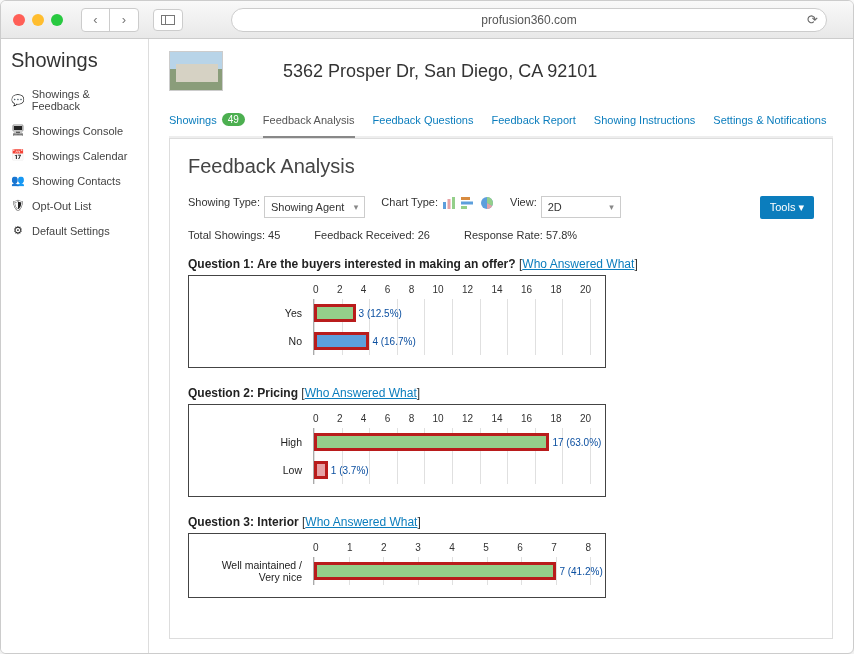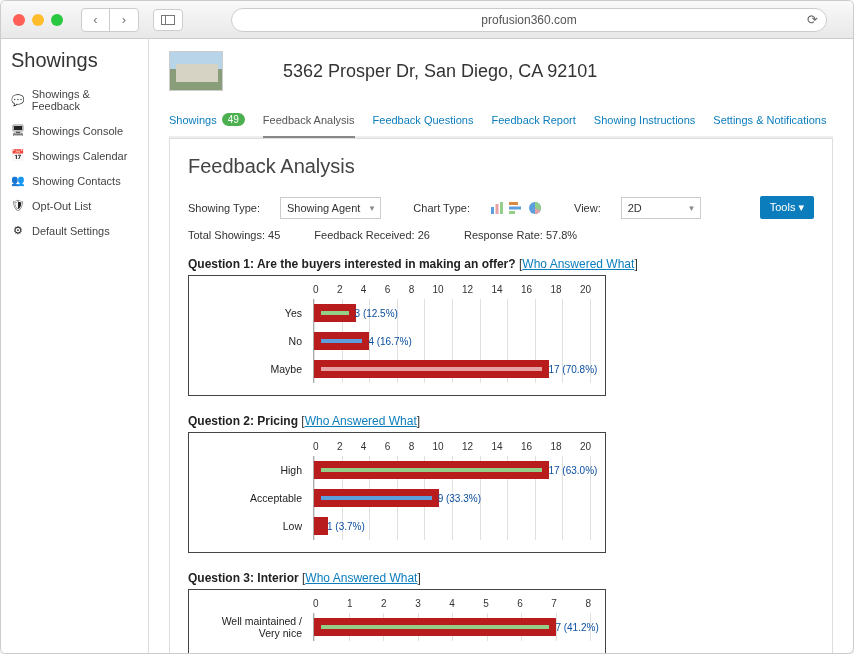--- a/index.html
+++ b/index.html
@@ -25,40 +25,40 @@
 .listing-header { display:flex; align-items:center; gap:12px; margin-bottom: 14px; }
 .prop-photo { width:54px; height:40px; border:1px solid #ccc; background: linear-gradient(180deg,#b8d4e8 0%, #b8d4e8 45%, #8a9d7a 45%, #8a9d7a 100%); position:relative; overflow:hidden; }
 .prop-photo::after{ content:''; position:absolute; left:6px; top:12px; width:42px; height:18px; background:#d6d2c4; }
 .listing-title { font-size: 18px; color:#333; font-weight:400;margin-left:48px; }
 .tabs { display:flex; gap:18px; border-bottom: 2px solid #eee; margin-bottom: 0; }
 .tab { padding: 8px 0 10px; font-size: 11px; color: #0b7dbd; cursor:pointer; display:flex; align-items:center; gap:5px; border-bottom: 2px solid transparent; margin-bottom:-2px; }
 .tab.active { color: #555; border-bottom-color: #888; }
 .badge { background: #4caf50; color:#fff; border-radius: 9px; padding: 1px 6px; font-size:10px; }
 .section-box { border:1px solid #ddd; background:#fff; margin-top: 0; padding: 16px 18px 22px; }
 .page-title { font-size: 20px; color:#444; font-weight:400; margin-bottom: 18px; }
-.controls-row { display:flex; align-items:center; gap: 20px; margin-bottom: 10px; }
+.controls-row { display:flex; align-items:flex-start; gap: 4px; margin-bottom: 10px; }
 .controls-row label { font-size: 11px; color:#333; }
 .sel { border:1px solid #ccc; background:#fff; height:22px; font-size:11px; padding: 0 20px 0 6px; position:relative; display:inline-flex; align-items:center; min-width:80px; }
 .sel::after { content:'▾'; position:absolute; right:6px; font-size:9px; color:#888; }
 .chart-type-icons { display:inline-flex; gap:5px; align-items:center; }
 .ct-icon { width:14px; height:14px; }
 .tools-btn { margin-left:auto; background:#0b7dbd; color:#fff; border:none; padding:5px 10px; font-size:11px; border-radius:2px; cursor:pointer; }
 .stats-row { font-size:11px; color:#333; display:flex; gap:34px; margin-bottom:16px; }
 .question-block { margin-bottom: 18px; }
 .q-title { font-size:12px; color:#222; font-weight:bold; margin-bottom:4px; }
 .q-title .who { font-weight:normal; color:#0b7dbd; }
 .q-title .bracket { font-weight:normal; color:#333; }
 .chart-box { border:1px solid #444; padding: 8px 14px 12px 14px; width: 418px; position:relative; background:#fff; }
 .axis-labels { display:flex; margin-left:110px; justify-content:space-between; font-size:10px; color:#333; margin-bottom:4px; }
 .bar-area { position:relative; margin-left:110px; border-left:1px solid #aaa; }
 .grid-lines { position:absolute; inset:0; display:flex; justify-content:space-between; pointer-events:none; }
 .grid-lines div { width:1px; background:rgba(0,0,0,0.12); height:100%; }
 .bar-row { display:flex; align-items:center; height:28px; position:relative; }
 .bar-label { position:absolute; left:-110px; width:104px; text-align:right; font-size:10.5px; color:#222; padding-right:6px; }
-.bar { height:18px; border:7px solid #b91c1c; position:relative; }
+.bar { height:18px; border:3px solid #b91c1c; position:relative; }
 .bar-val { position:absolute; left:100%; margin-left:6px; font-size:10px; color:#0b4fa0; white-space:nowrap; top:50%; transform:translateY(-50%); }
 .c-green { background:#94cf8a; } .c-blue { background:#5d9fdc; } .c-red { background:#e6a2a5; }
 </style>
 </head>
 <body>
 
 <div class="browser-window">
   <div class="browser-chrome">
     <div class="traffic-lights">
       <div class="tl red"></div>
@@ -215,26 +215,20 @@
                     <div class="bar c-green" style="width: 15%;">
                       <span class="bar-val">3 (12.5%)</span>
                     </div>
                   </div>
                   <div class="bar-row">
                     <div class="bar-label">No</div>
                     <div class="bar c-blue" style="width: 20%;">
                       <span class="bar-val">4 (16.7%)</span>
                     </div>
                   </div>
-                  <div class="bar-row">
-                    <div class="bar-label">Maybe</div>
-                    <div class="bar c-red" style="width: 85%;">
-                      <span class="bar-val">17 (70.8%)</span>
-                    </div>
-                  </div>
                 </div>
               </div>
             </div>
             <div class="question-block">
               <div class="q-title">Question 2: Pricing <span class="bracket">[</span><a class="who" href="#">Who Answered What</a><span class="bracket">]</span></div>
               <div class="chart-box">
                 <div class="axis-labels">
                   <span>0</span>
                   <span>2</span>
                   <span>4</span>
@@ -261,26 +255,20 @@
                     <div></div>
                     <div></div>
                   </div>
                   <div class="bar-row">
                     <div class="bar-label">High</div>
                     <div class="bar c-green" style="width: 85%;">
                       <span class="bar-val">17 (63.0%)</span>
                     </div>
                   </div>
                   <div class="bar-row">
-                    <div class="bar-label">Acceptable</div>
-                    <div class="bar c-blue" style="width: 45%;">
-                      <span class="bar-val">9 (33.3%)</span>
-                    </div>
-                  </div>
-                  <div class="bar-row">
                     <div class="bar-label">Low</div>
                     <div class="bar c-red" style="width: 5%;">
                       <span class="bar-val">1 (3.7%)</span>
                     </div>
                   </div>
                 </div>
               </div>
             </div>
             <div class="question-block">
               <div class="q-title">Question 3: Interior <span class="bracket">[</span><a class="who" href="#">Who Answered What</a><span class="bracket">]</span></div>

